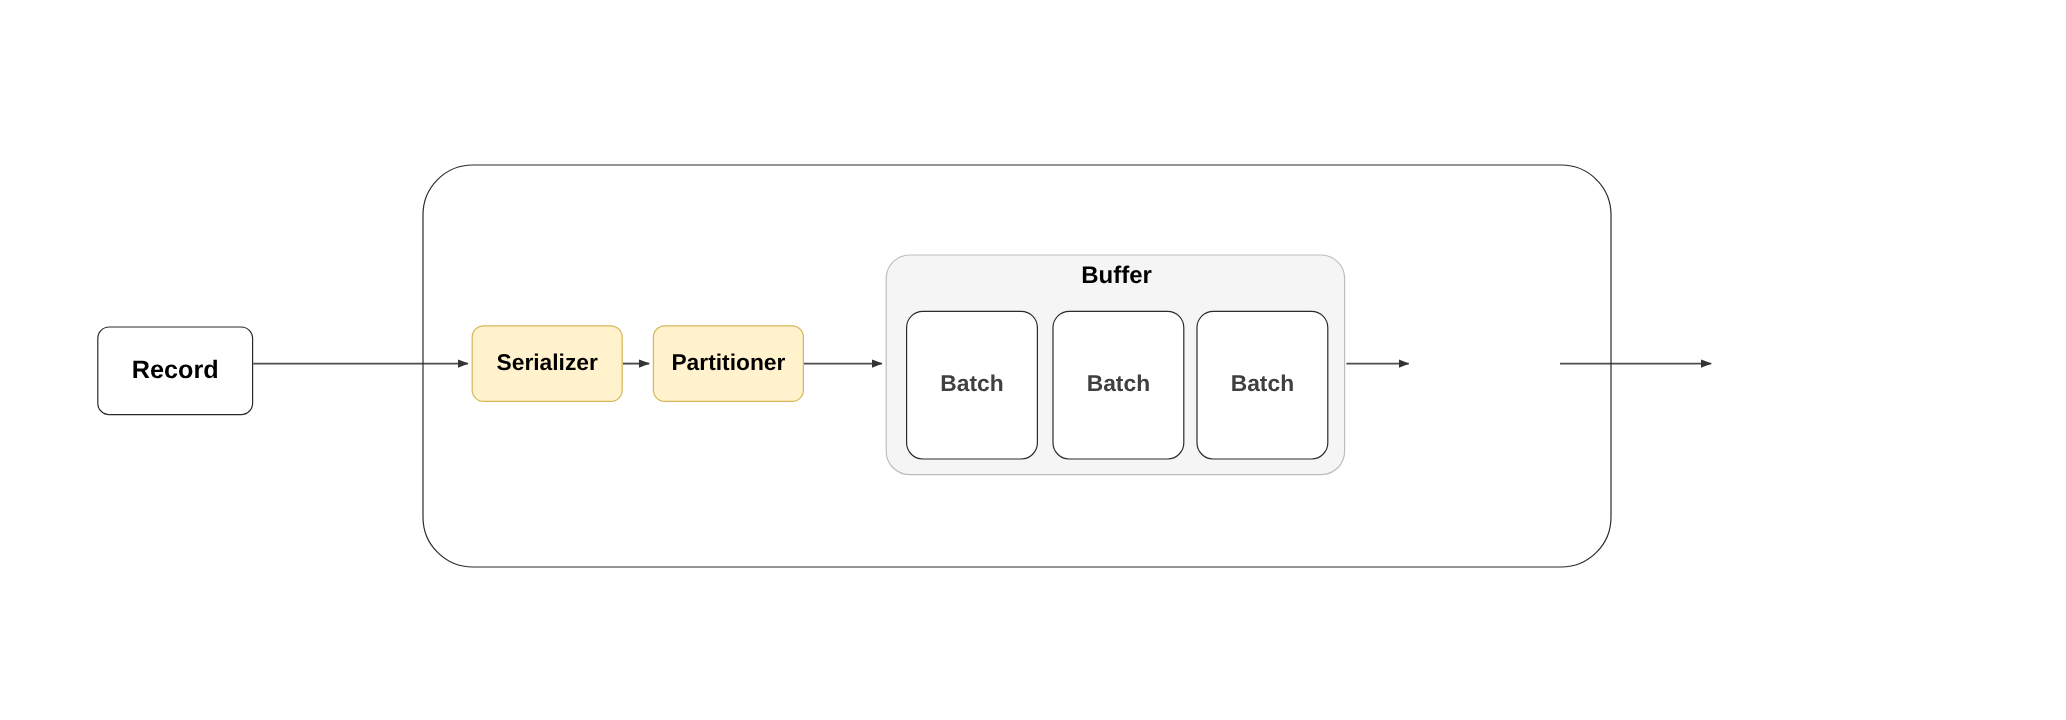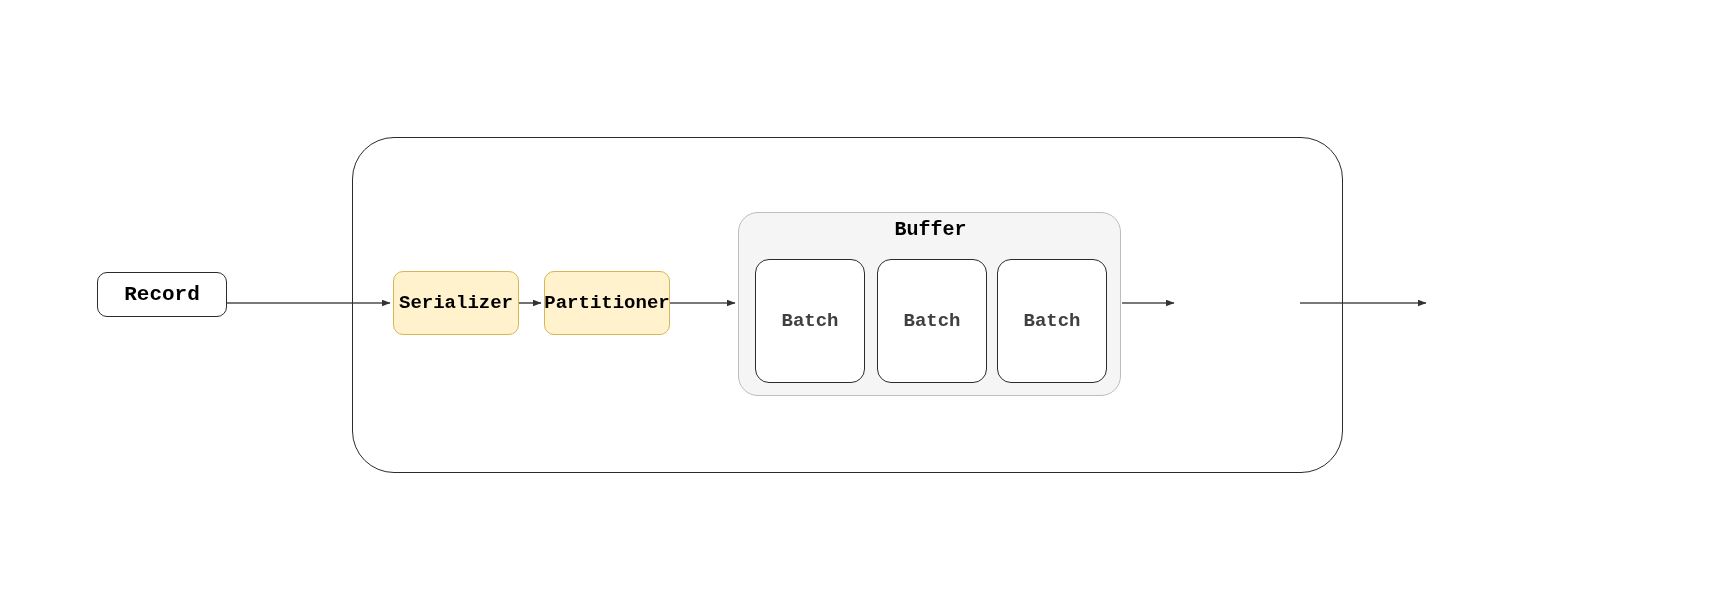--- a/index.html
+++ b/index.html
@@ -20,21 +20,21 @@
     height: 600px;
     background: #ffffff;
   }
   .node {
     position: absolute;
     box-sizing: border-box;
     display: flex;
     align-items: center;
     justify-content: center;
     text-align: center;
-    font-family: Liberation Mono, monospace;
+    font-family: Liberation Sans, sans-serif;
     font-weight: bold;
     color: #000000;
     line-height: 1.1;
   }
 
   
   #producer-container {
     left: 352px;
     top: 137px;
     width: 991px;
@@ -42,26 +42,25 @@
     border: 1.6px solid #2b2b2b;
     border-radius: 42px;
     background: transparent;
   }
 
   
   #record-node {
     left: 81px;
     top: 272px;
     width: 130px;
-    height: 45px;
+    height: 74px;
     border: 1.5px solid #2b2b2b;
     border-radius: 10px;
     background: #ffffff;
     font-size: 21px;
-    margin-left: 16px;
   }
 
   
   .stage-node {
     border: 1.4px solid #d6b656;
     border-radius: 10px;
     background: #fff2cc;
     font-size: 19px;
   }
   #serializer-node {

